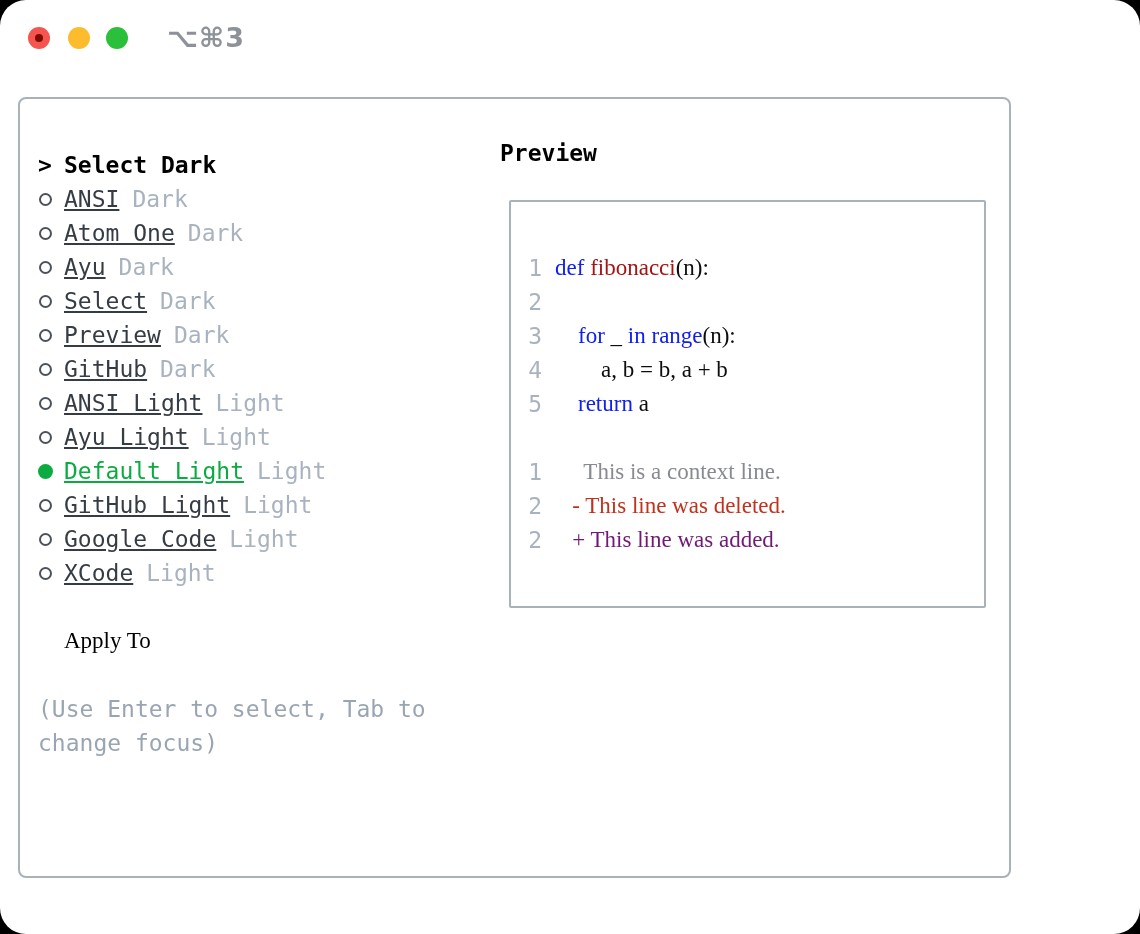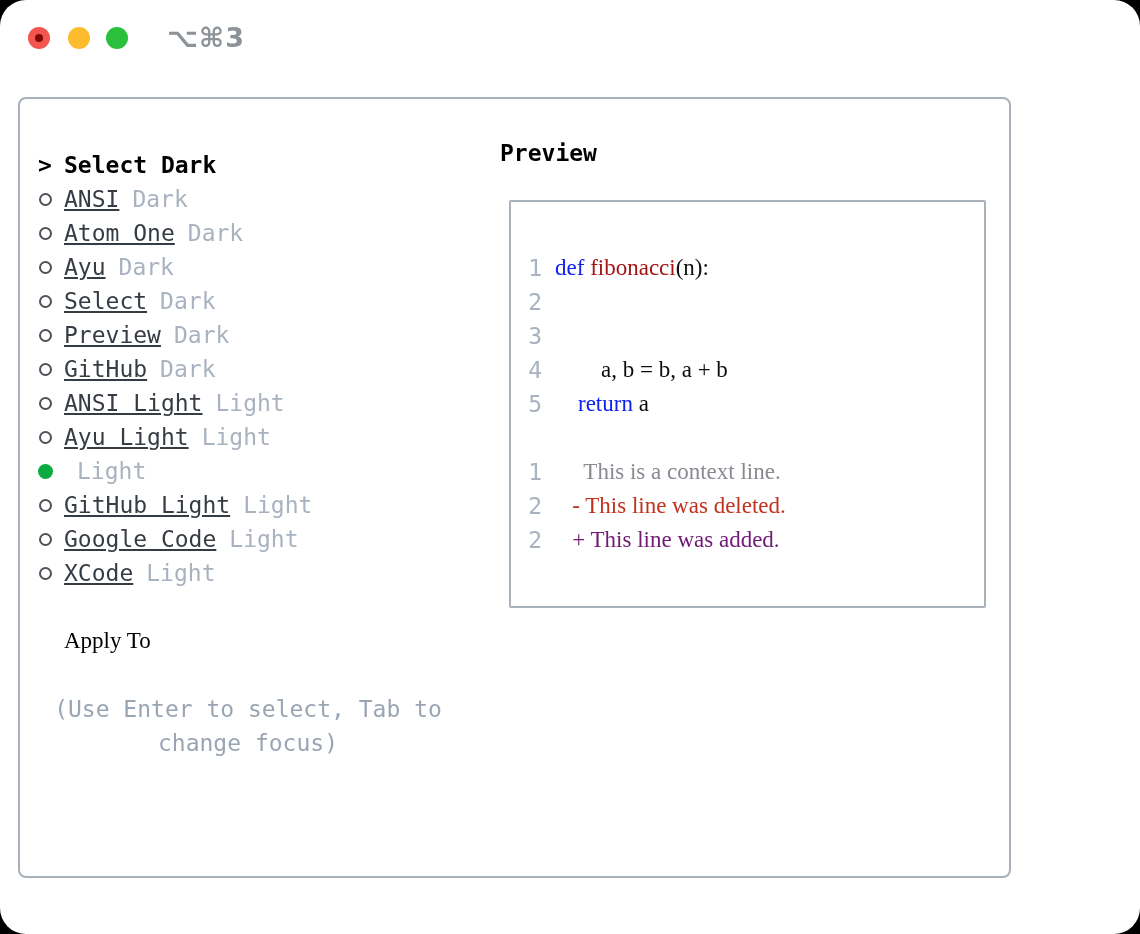--- a/index.html
+++ b/index.html
@@ -34,21 +34,20 @@
   .radio{width:13px;height:13px;border:2px solid #4c525a;border-radius:50%;box-sizing:border-box;margin-left:1px;}
   .radio.sel{width:15px;height:15px;border:none;background:#0cab41;margin-left:0;}
   .item-name{color:#363c44;text-decoration:underline;}
   .item-name.sel{color:#0cab41;}
   .variant{color:#a9b2bf;margin-left:13px;}
   .spacer{height:34px;}
   .apply-hdr{color:#000;font-family:Liberation Serif, serif;}
   .hint{
     margin-top:0;width:420px;color:#9aa5b3;font-size:23px;line-height:34px;
     white-space:normal;
-    text-align:center;
   }
   
   .preview-title{
     position:absolute;left:500px;top:136px;height:34px;line-height:34px;
     font-size:23px;font-weight:bold;color:#000;
   }
   .preview-box{
     position:absolute;left:509px;top:200px;width:477px;height:408px;
     border:2px solid #a9b1ba;box-sizing:border-box;border-radius:2px;background:#fff;
   }
@@ -126,20 +125,21 @@
   </div>
 
   <div class="row">
     <span class="marker"><span class="radio"></span></span>
     <span class="item-name">Ayu Light</span>
     <span class="variant">Light</span>
   </div>
 
   <div class="row">
     <span class="marker"><span class="radio sel"></span></span>
+    <span class="item-name sel">Default Light</span>
     <span class="variant">Light</span>
   </div>
 
   <div class="row">
     <span class="marker"><span class="radio"></span></span>
     <span class="item-name">GitHub Light</span>
     <span class="variant">Light</span>
   </div>
 
   <div class="row">
@@ -170,20 +170,21 @@
     <span class="lineno">1</span>
     <span class="code"><span class="tok-kw">def</span><span class="tok-plain"> </span><span class="tok-fn">fibonacci</span><span class="tok-plain">(n):</span></span>
   </div>
 
   <div class="code-line">
     <span class="lineno">2</span>
   </div>
 
   <div class="code-line">
     <span class="lineno">3</span>
+    <span class="code"><span class="tok-plain">    </span><span class="tok-kw">for</span><span class="tok-plain"> _ </span><span class="tok-kw">in</span><span class="tok-plain"> </span><span class="tok-kw">range</span><span class="tok-plain">(n):</span></span>
   </div>
 
   <div class="code-line">
     <span class="lineno">4</span>
     <span class="code"><span class="tok-plain">        a, b = b, a + b</span></span>
   </div>
 
   <div class="code-line">
     <span class="lineno">5</span>
     <span class="code"><span class="tok-plain">    </span><span class="tok-kw">return</span><span class="tok-plain"> a</span></span>

